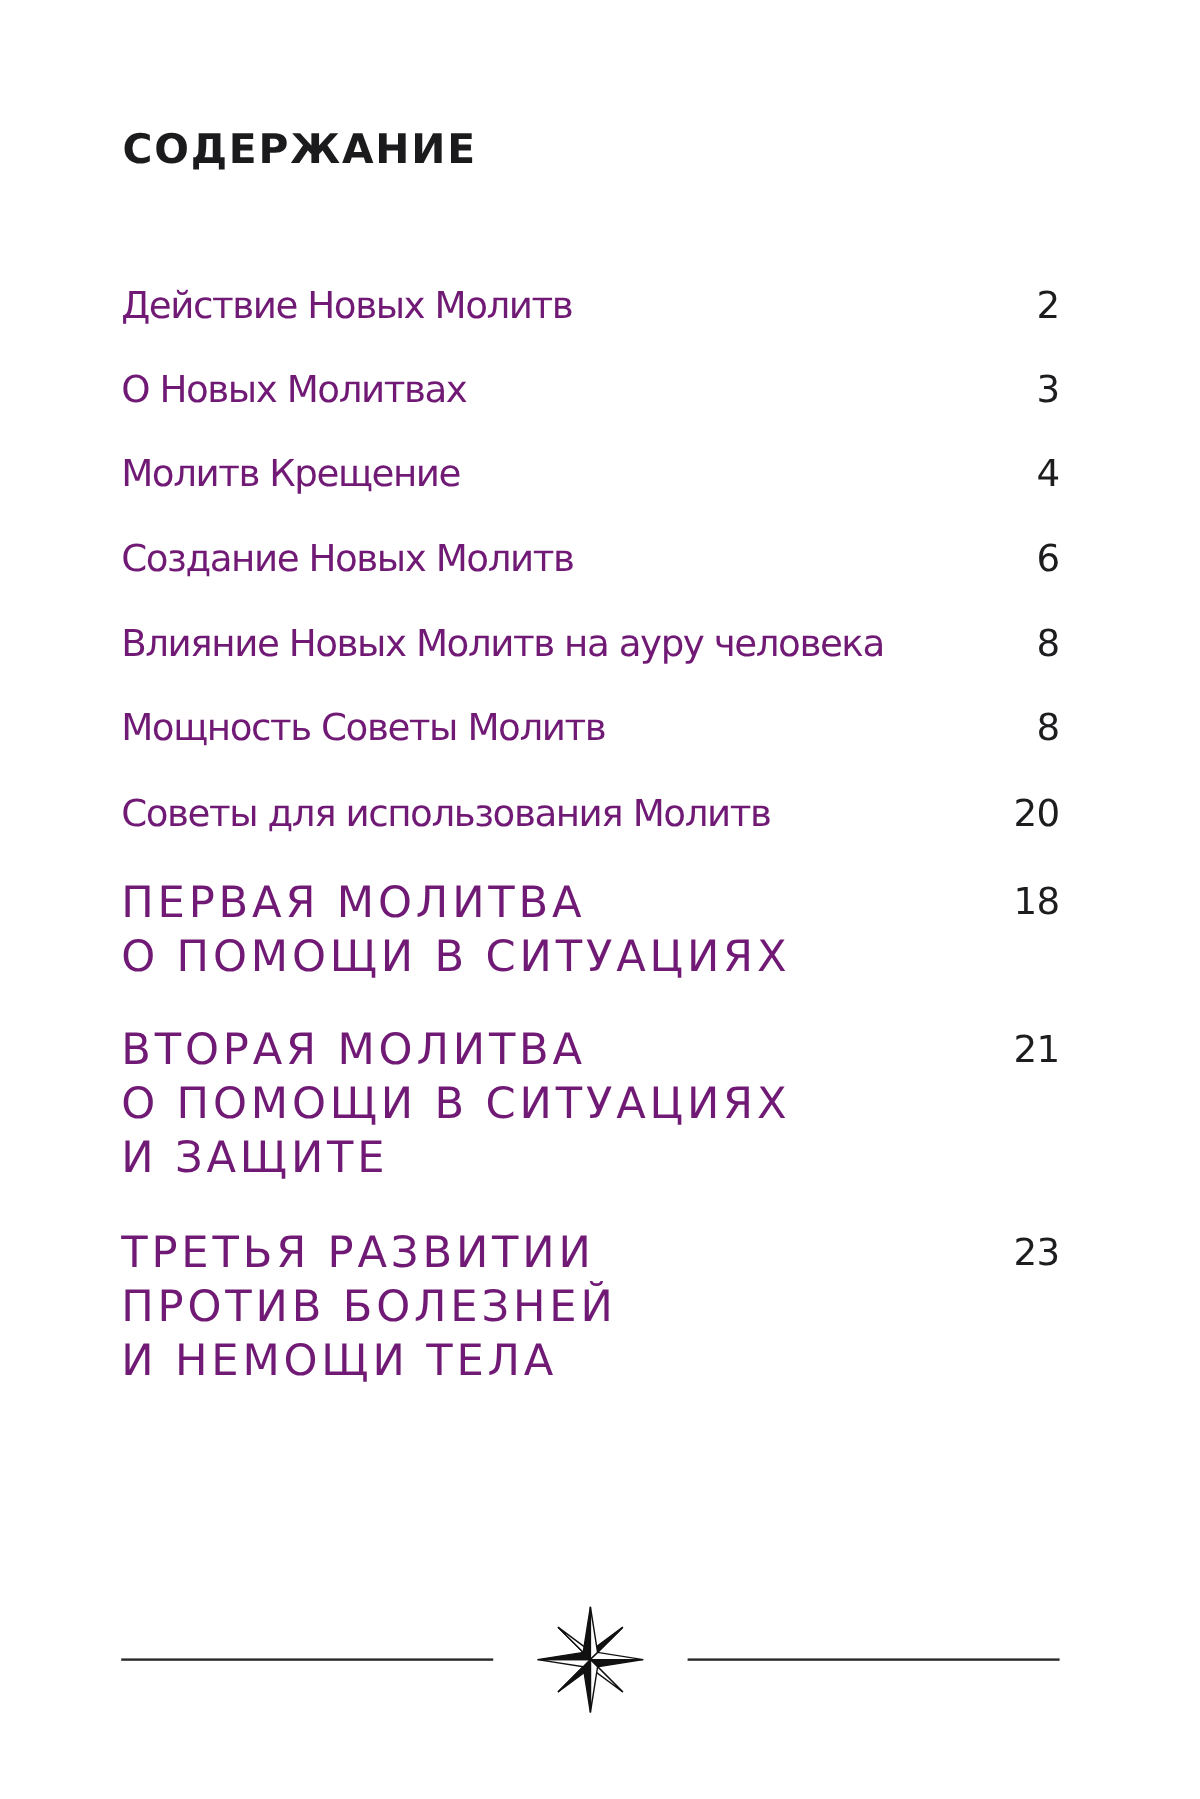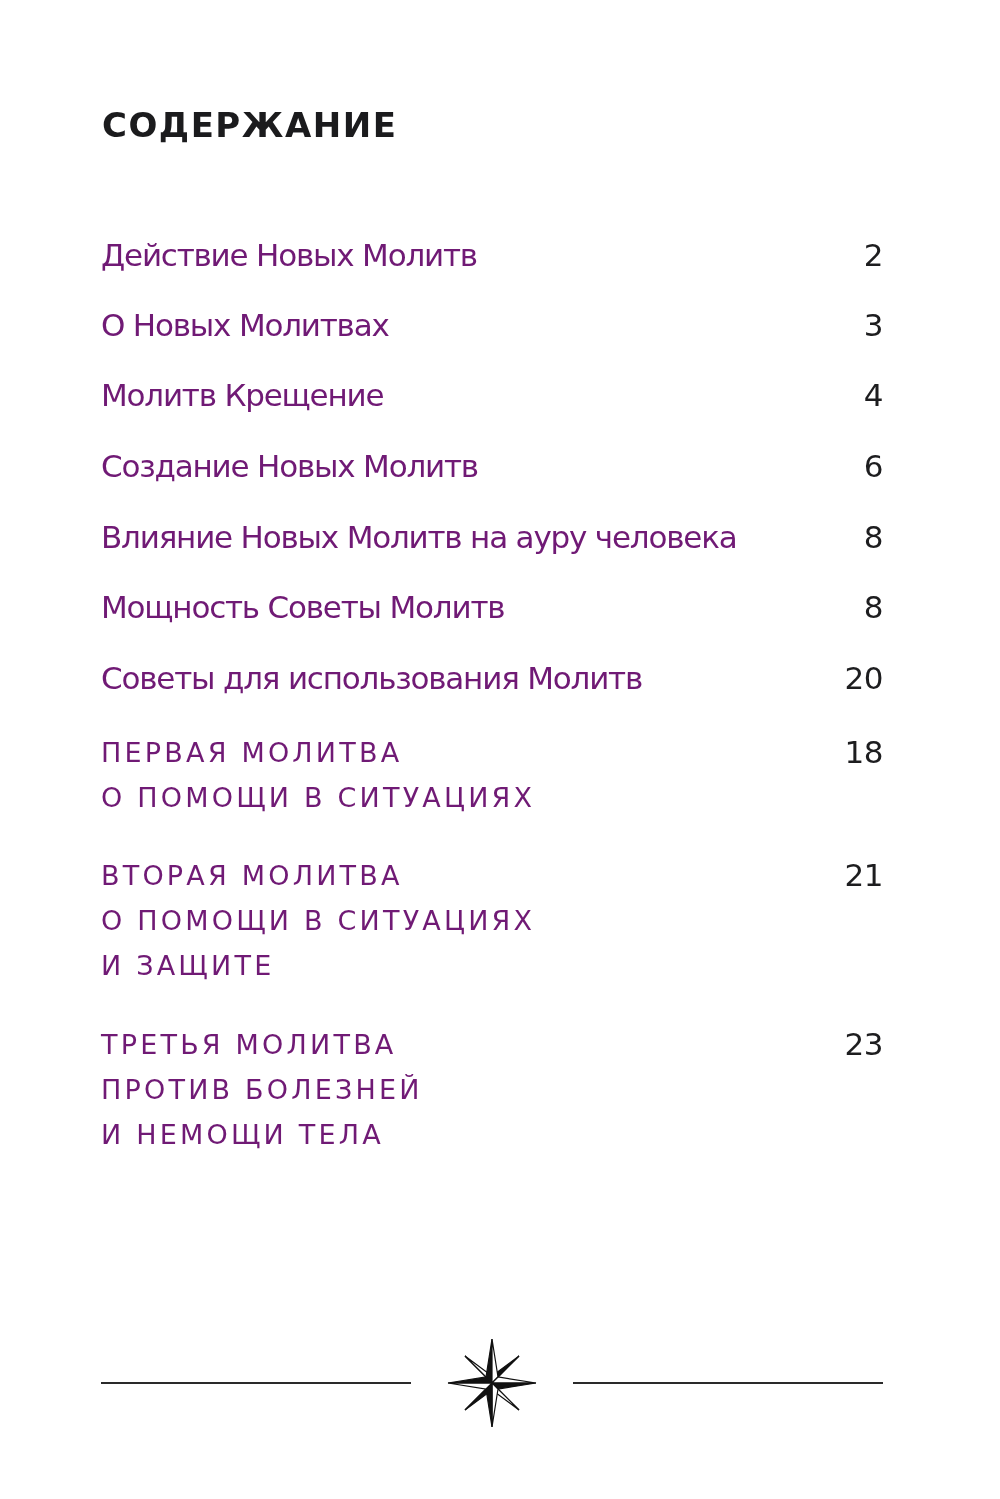--- a/index.html
+++ b/index.html
@@ -55,21 +55,21 @@
       top: 0;
       font-family: "DejaVu Sans", sans-serif;
       font-size: 31px;
       line-height: 40px;
       letter-spacing: -0.5px;
       color: #1d1d1f;
       text-align: right;
     }
     .toc-entry.section .label {
       font-family: "DejaVu Sans", sans-serif;
-      font-size: 27px;
+      font-size: 36px;
       letter-spacing: 3.2px;
       line-height: 45px;
       white-space: pre-line;
     }
     .toc-entry.section .page-num {
       line-height: 45px;
     }
     .divider-line {
       position: absolute;
       top: 1382px;
@@ -125,21 +125,21 @@
 О ПОМОЩИ В СИТУАЦИЯХ</span>
     <span class="page-num">18</span>
   </div>
   <div class="toc-entry section" style="top: 853px;">
     <span class="label">ВТОРАЯ МОЛИТВА
 О ПОМОЩИ В СИТУАЦИЯХ
 И ЗАЩИТЕ</span>
     <span class="page-num">21</span>
   </div>
   <div class="toc-entry section" style="top: 1022px;">
-    <span class="label">ТРЕТЬЯ МОЛИТВА
+    <span class="label">ТРЕТЬЯ РАЗВИТИИ
 ПРОТИВ БОЛЕЗНЕЙ
 И НЕМОЩИ ТЕЛА</span>
     <span class="page-num">23</span>
   </div>
 </div>
 
 <div class="divider-line left"></div>
 <div class="compass-star">
   <svg width="92" height="92" viewBox="-46 -46 92 92" xmlns="http://www.w3.org/2000/svg">
 

